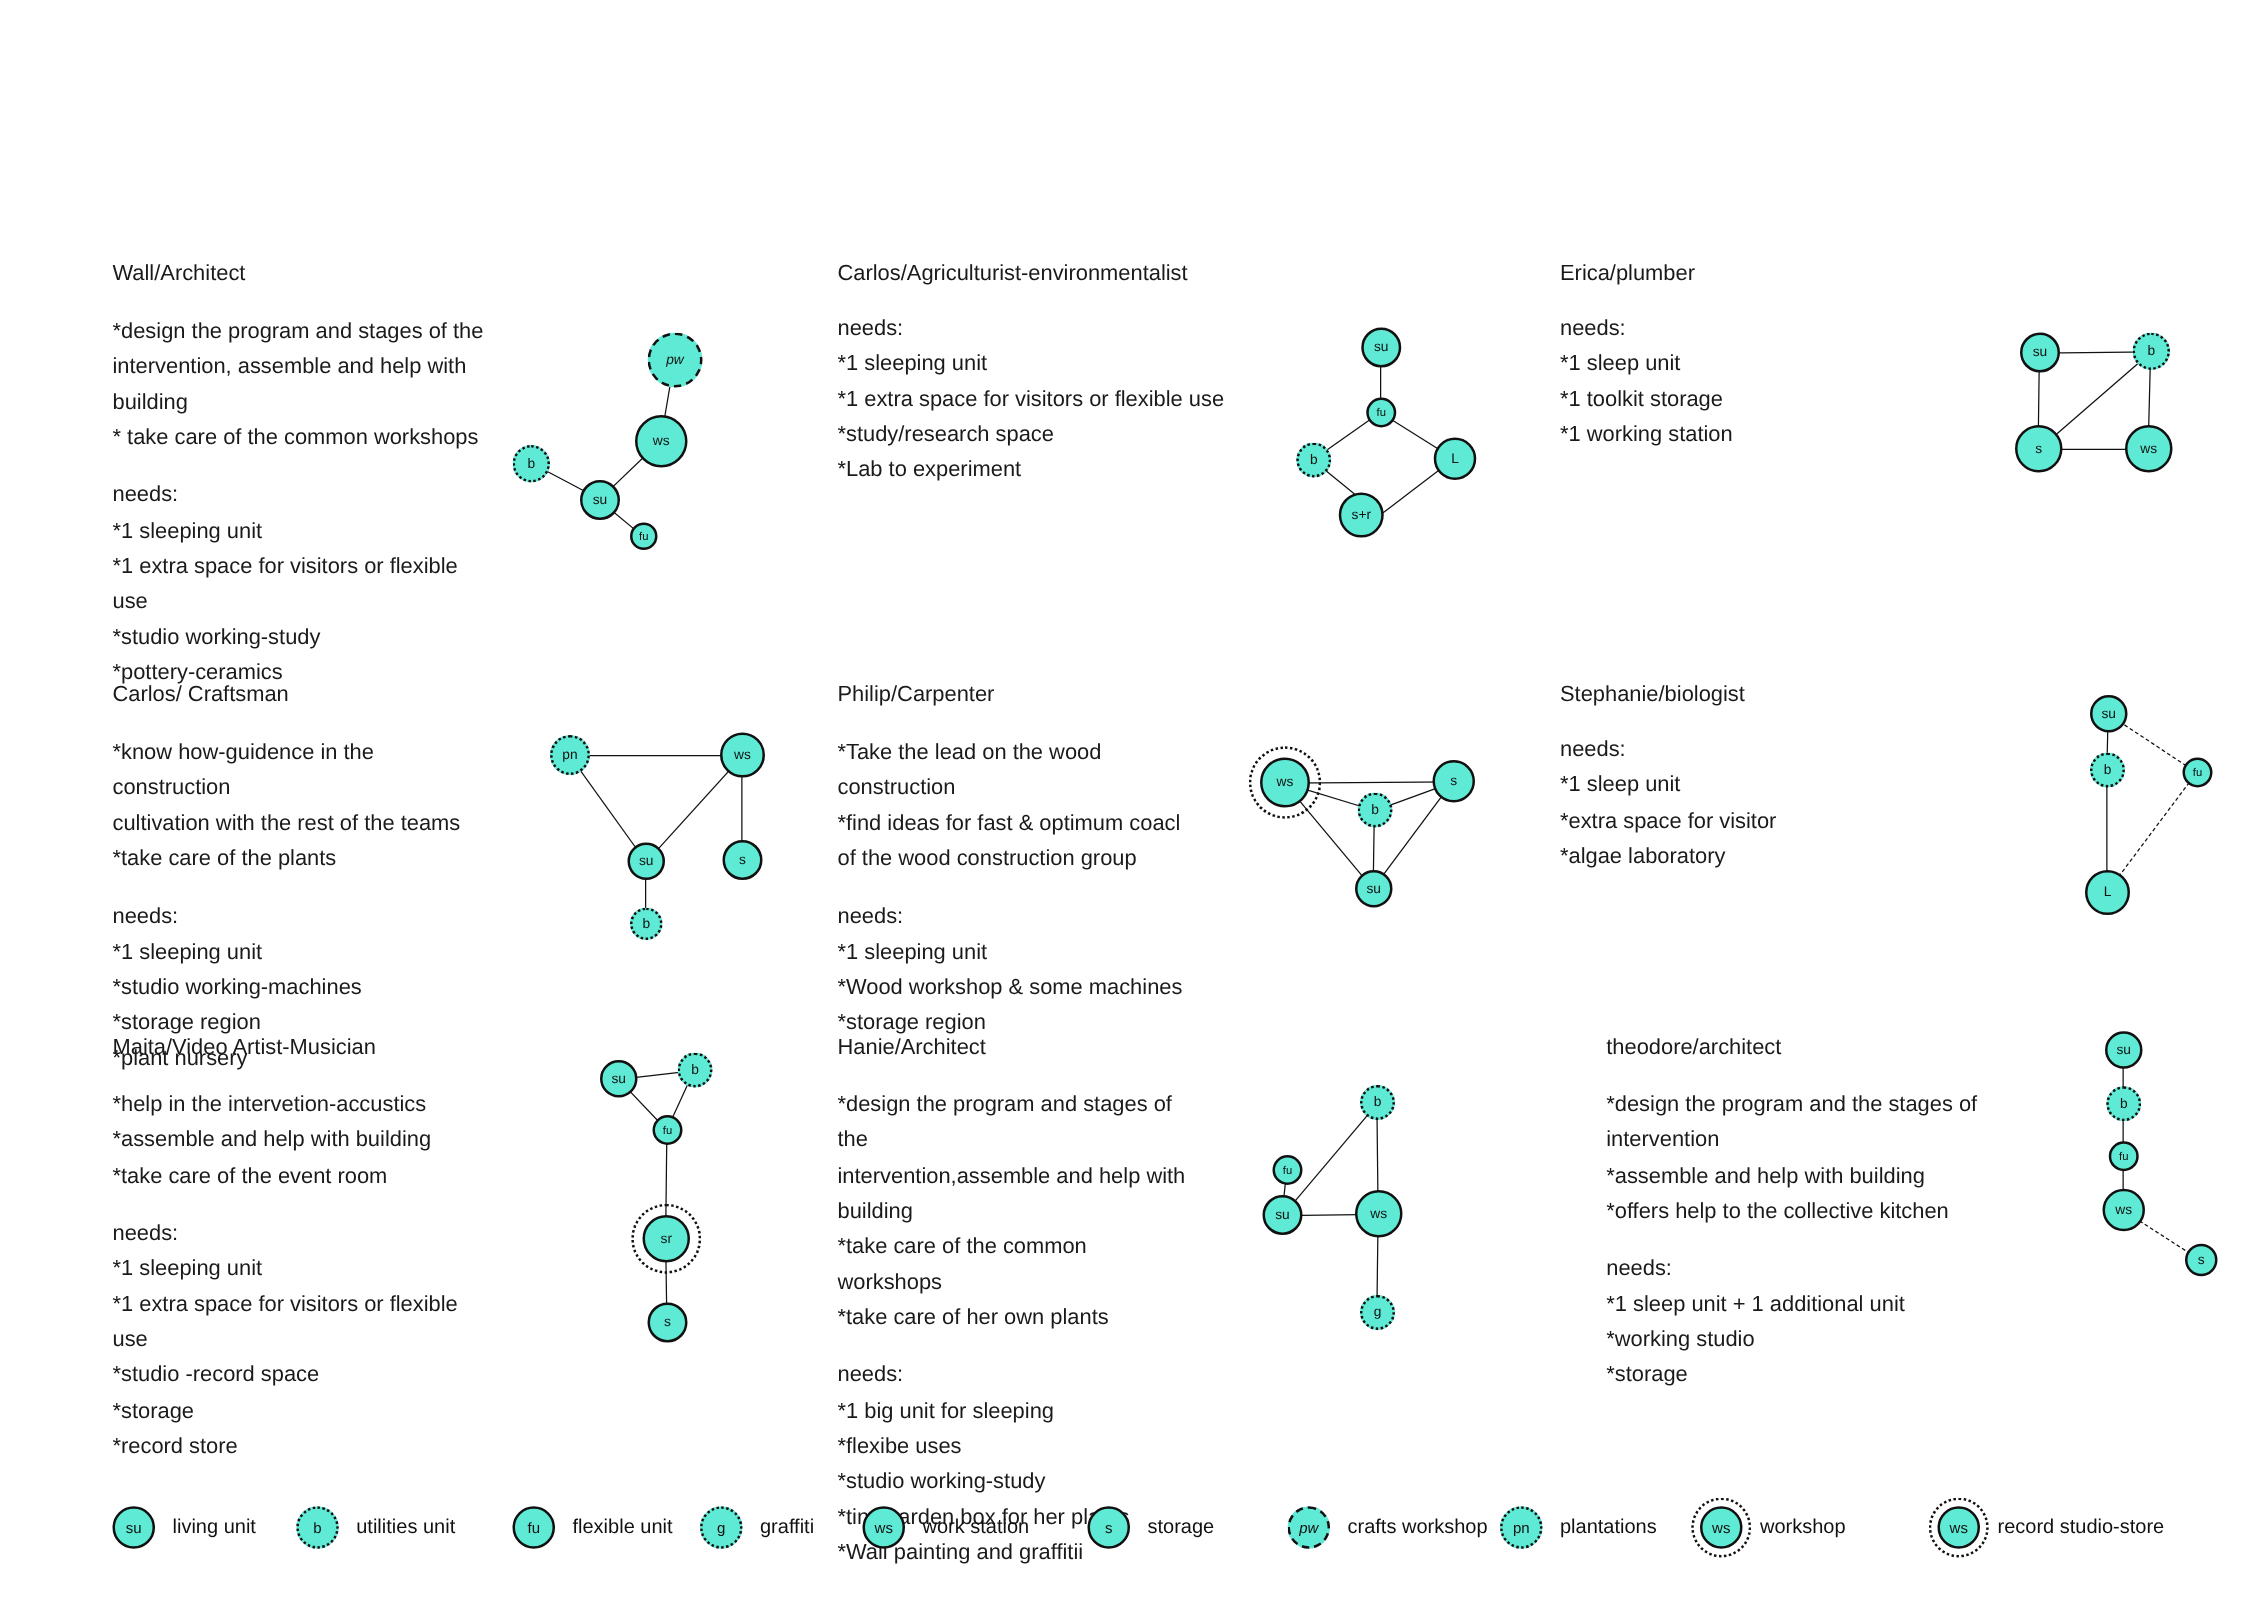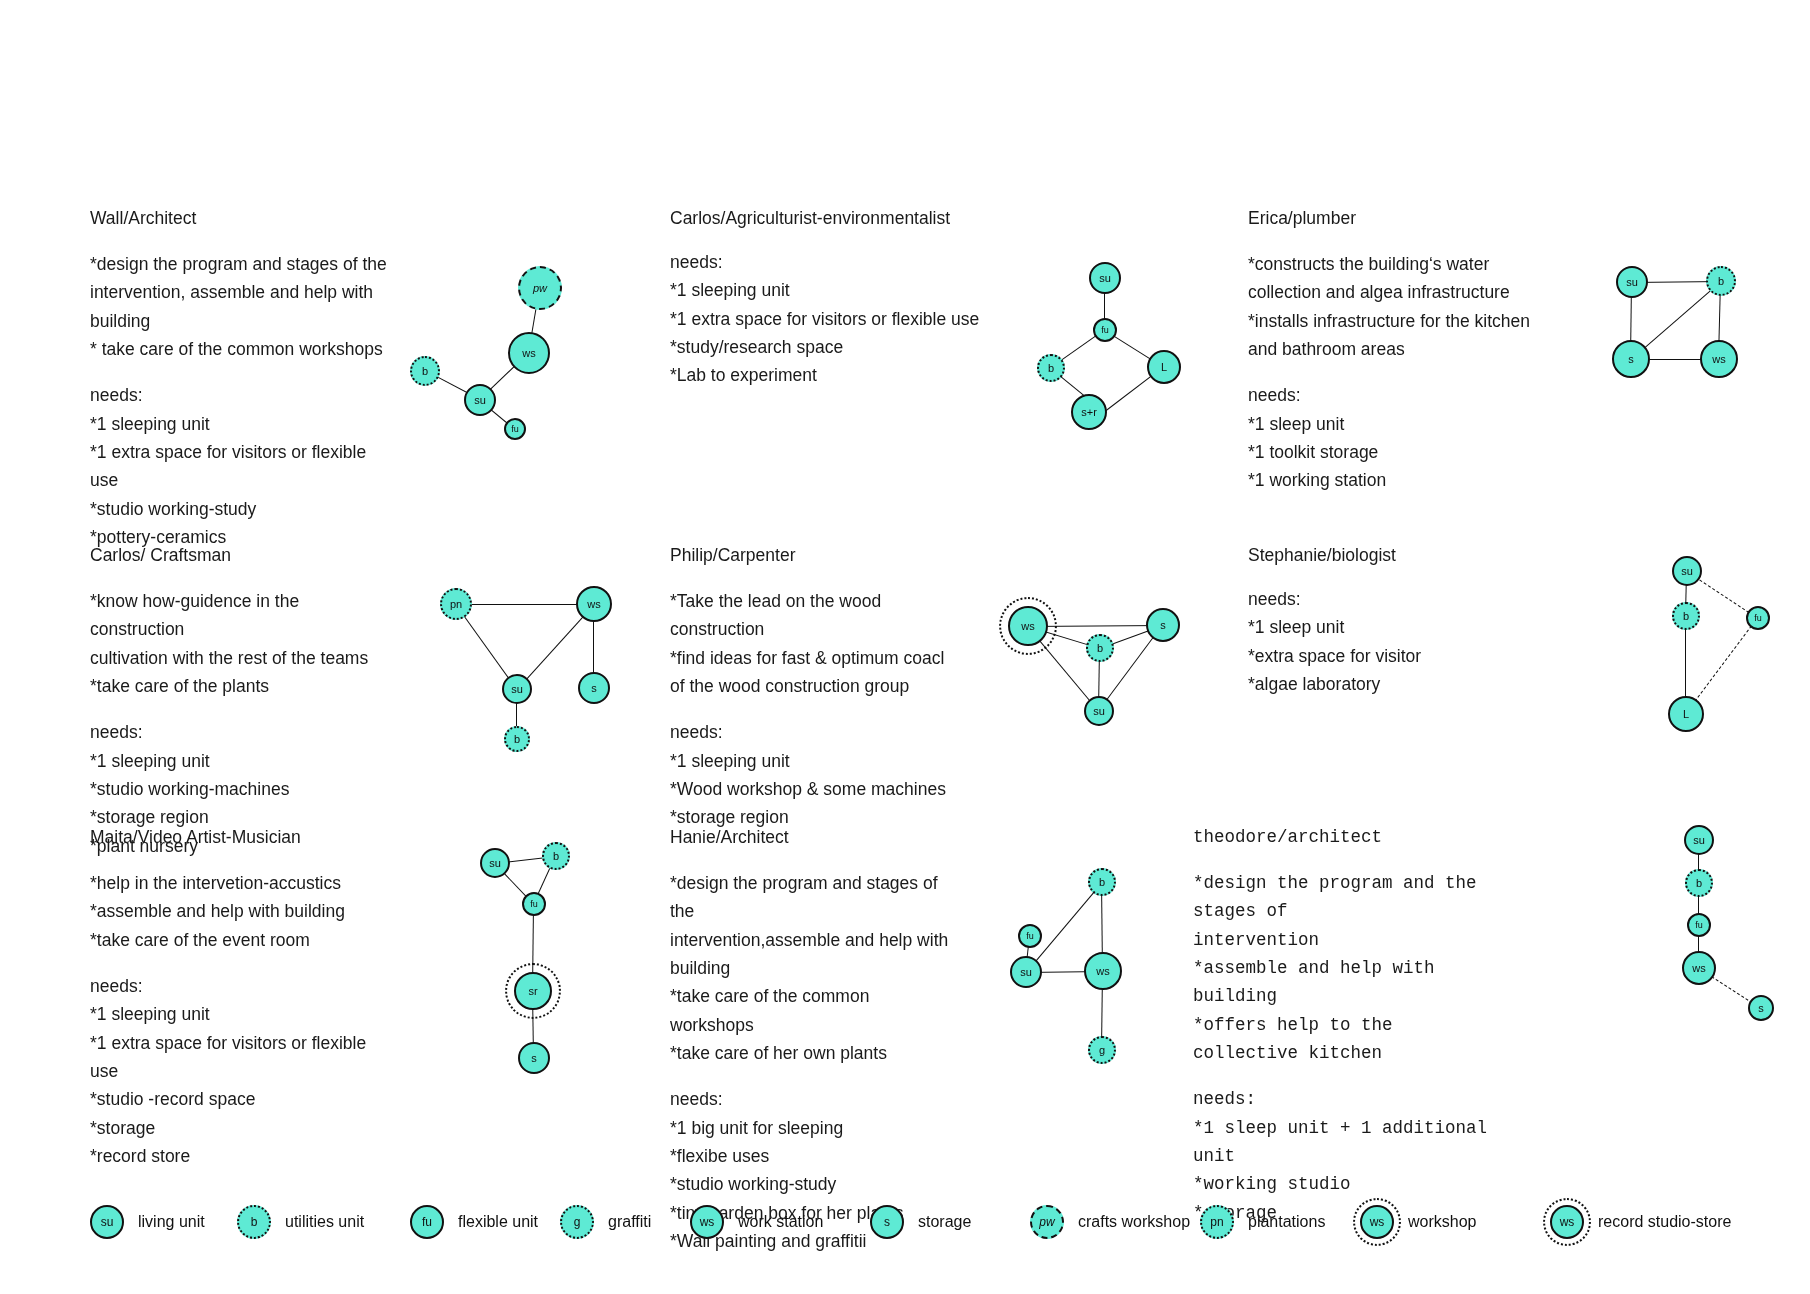--- a/index.html
+++ b/index.html
@@ -59,24 +59,20 @@
     <div class="name">Carlos/Agriculturist-environmentalist</div>
     <div class="needs">needs:
 *1 sleeping unit
 *1 extra space for visitors or flexible use
 *study/research space
 *Lab to experiment</div>
   </div>
 
   <div class="person clip-b" style="left:1248px;top:208px;width:300px;">
     <div class="name">Erica/plumber</div>
-    <div class="body">*constructs the building‘s water
-collection and algea infrastructure
-*installs infrastructure for the kitchen
-and bathroom areas</div>
     <div class="needs">needs:
  *1 sleep unit
 *1 toolkit storage
 *1 working station</div>
   </div>
 
   <div class="person clip-b" style="left:90px;top:545px;width:305px;">
     <div class="name">Carlos/ Craftsman</div>
     <div class="body">*know how-guidence in the
 construction
@@ -131,21 +127,21 @@
 *take care of the common workshops
 *take care of her own plants</div>
     <div class="needs">needs:
 *1 big unit for sleeping
 *flexibe uses
 *studio working-study
 *tiny garden box for her plants
 *Wall painting and graffitii</div>
   </div>
 
-  <div class="person clip-b" style="left:1193px;top:827px;width:300px;font-family:Liberation Mono, monospace;">
+  <div class="person clip-b" style="left:1285px;top:827px;width:300px;">
     <div class="name">theodore/architect</div>
     <div class="body">*design the program and the stages of
 intervention
 *assemble and help with building
 *offers help to the collective kitchen</div>
     <div class="needs">needs:
 *1 sleep unit + 1 additional unit
 *working studio
 *storage</div>
   </div>

